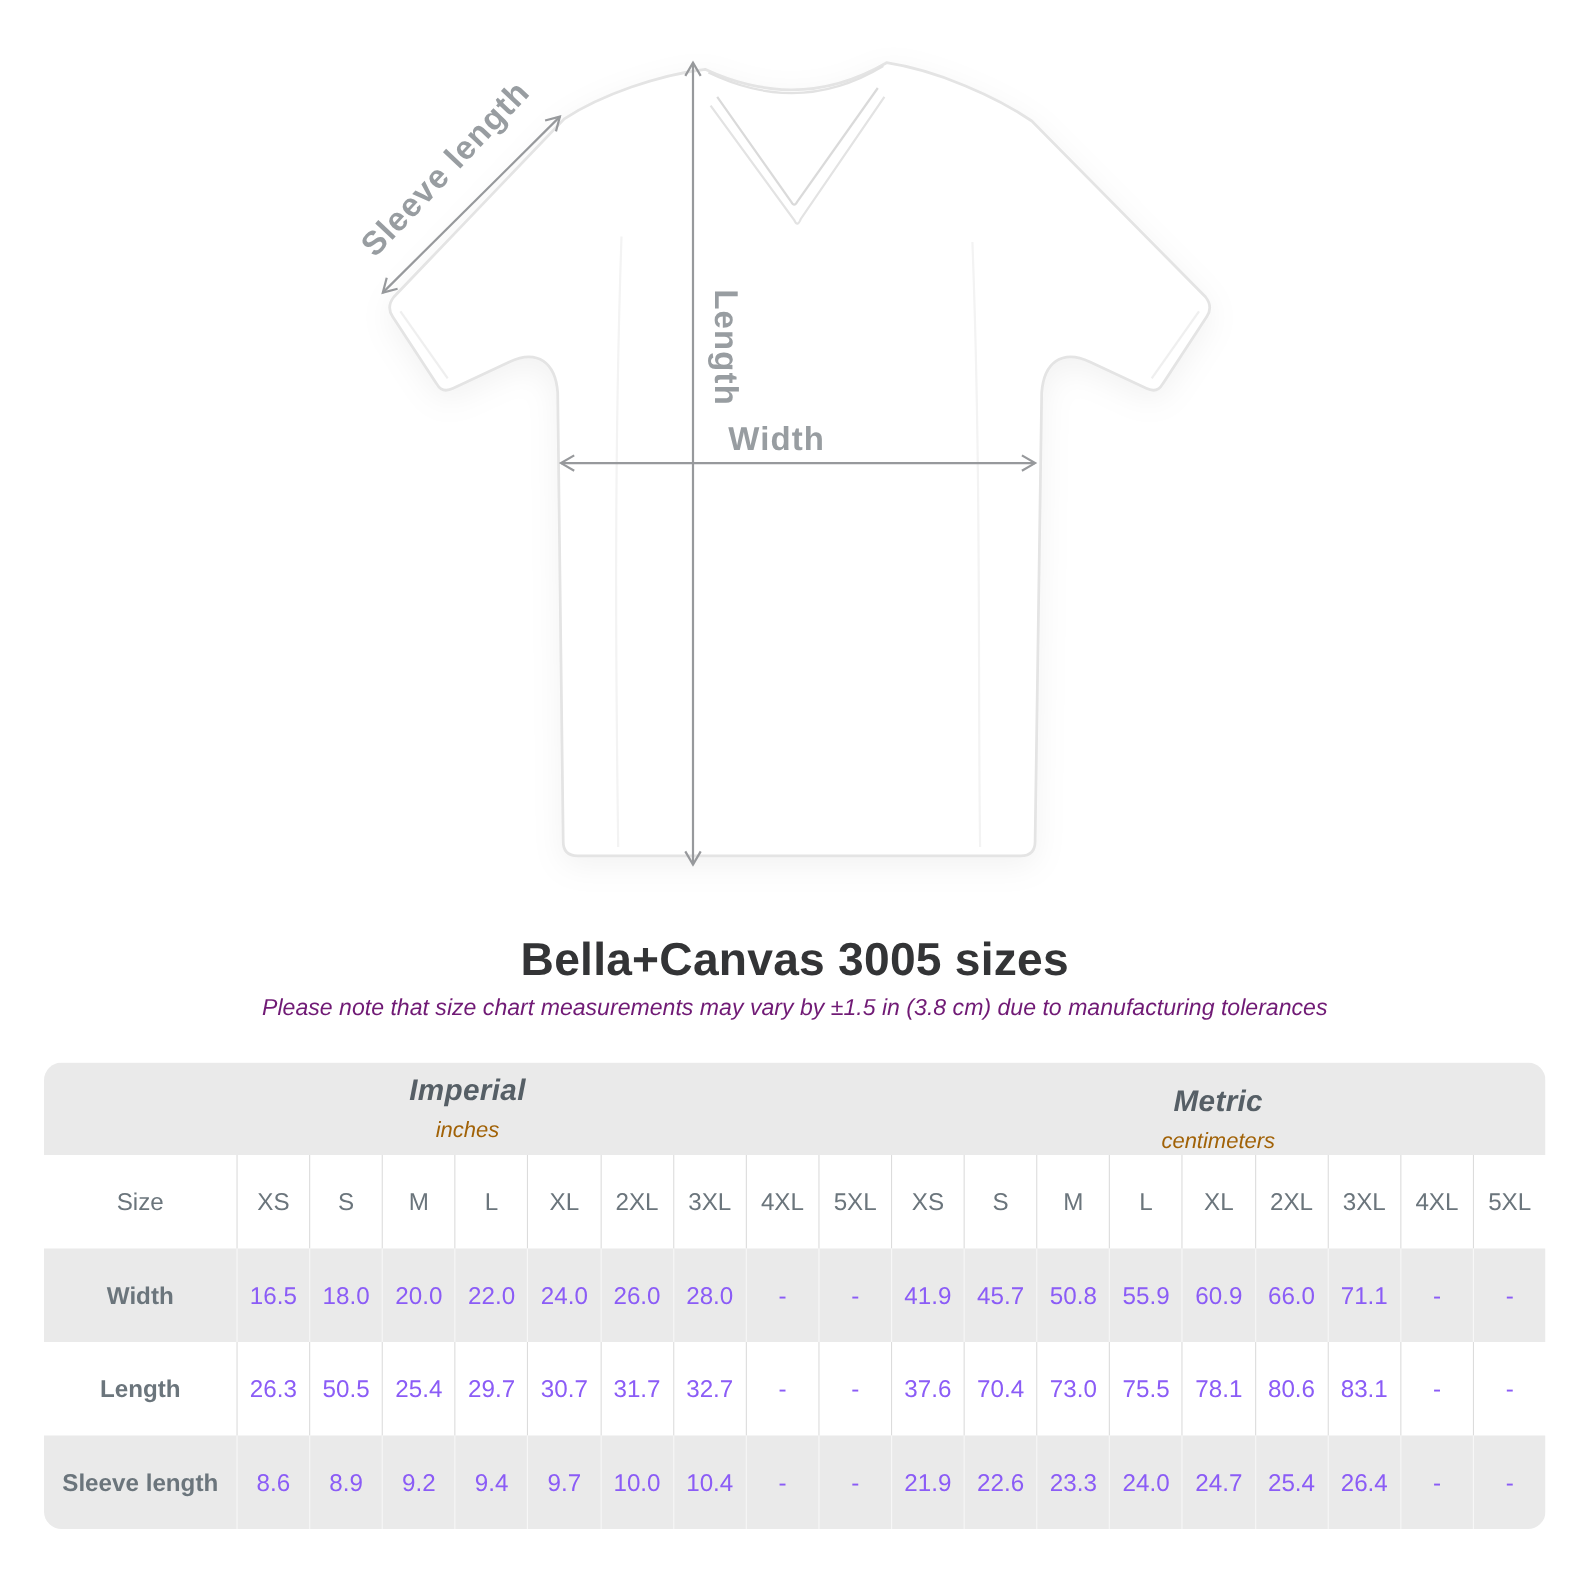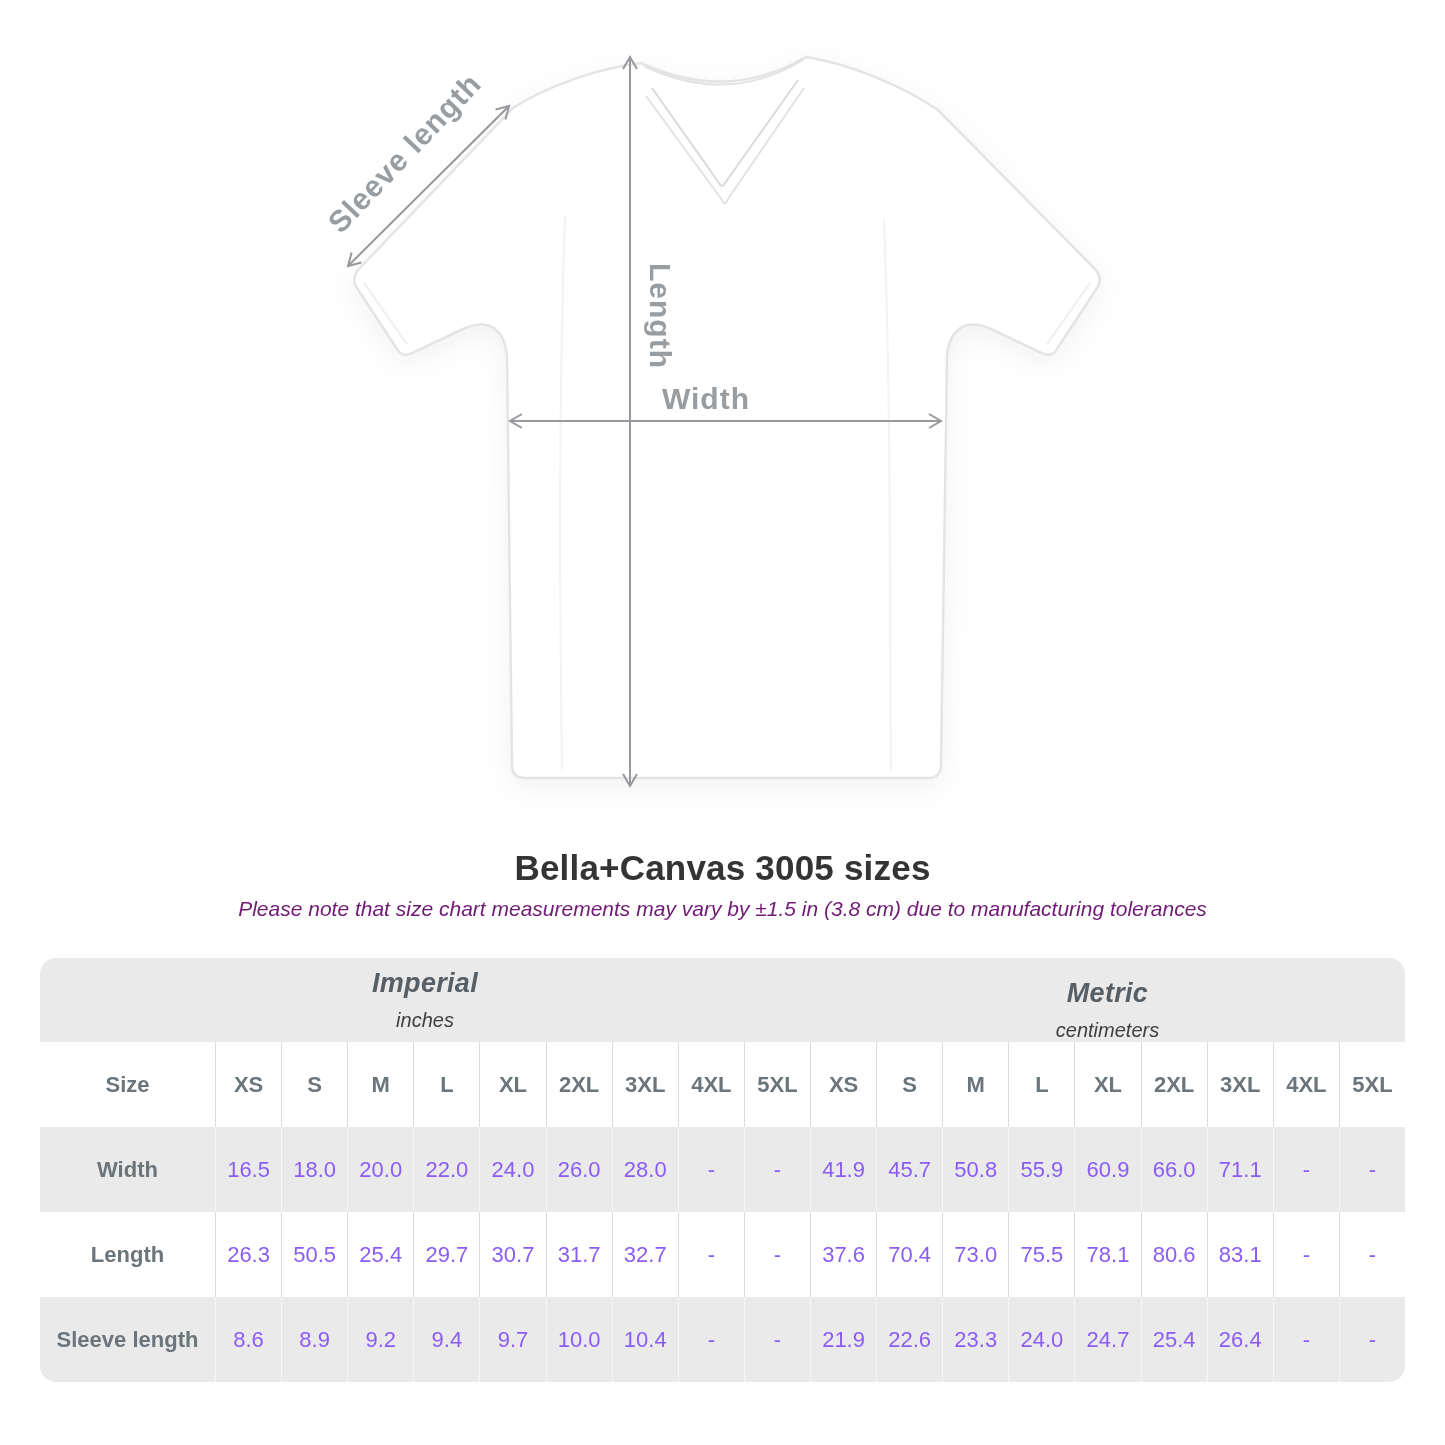--- a/index.html
+++ b/index.html
@@ -7,40 +7,40 @@
               font-family:"Liberation Sans", sans-serif; }
 
   
   .diagram { position:relative; width:1445px; height:830px; }
   .diagram svg { position:absolute; left:0; top:0; }
   .shirt-body { filter: drop-shadow(0 8px 14px rgba(0,0,0,0.05)); }
   .svg-label { font-family:"Liberation Sans", sans-serif; font-weight:bold; font-size:30px; fill:#989da1; letter-spacing:1px; }
 
   
   .heading { text-align:center; }
-  .page-title { margin-top:18px; font-size:35px; font-weight:bold; color:#333436; letter-spacing:.2px; }
+  .page-title { margin-top:18px; font-size:42px; font-weight:bold; color:#333436; letter-spacing:.2px; }
   .page-note  { margin-top:9px; font-size:21px; font-style:italic; color:#701a75; }
 
   
   .size-table { margin:37px 40px 0 40px; width:1365px; border-radius:16px; overflow:hidden; }
   .trow { display:grid; grid-template-columns:175px repeat(18, 1fr); }
   .trow.band  { height:84px; }
   .trow.hrow  { height:85px; }
   .trow.drow  { height:85px; }
   .gray  { background:#eaeaea; }
   .white { background:#ffffff; }
   .cell { display:flex; align-items:center; justify-content:center; }
   .sep  { border-left:1px solid #dcdcdc; }
   .gray .sep { border-left-color:#f7f7f7; }
   .band-cell { display:flex; flex-direction:column; align-items:center; justify-content:center; gap:10px; }
   .band-left  { grid-column:1 / span 10; }
   .band-right { grid-column:11 / span 9;justify-content:flex-end; }
   .band-title { font-size:27px; font-weight:bold; font-style:italic; color:#565f66; letter-spacing:.3px; }
-  .band-unit  { font-size:20px; font-style:italic; color:#404040; }
-  .hdr { font-size:22px; font-weight:bold; color:#6b757c; }
+  .band-unit  { font-size:20px; font-style:italic; color:#a16207; }
+  .hdr { font-size:22px; font-weight:normal; color:#6b757c; }
   .lbl { font-size:22px; font-weight:bold; color:#6b757c; }
   .val { font-size:22px; color:#8b5cf6; }
 </style>
 </head>
 <body>
 
 <div class="diagram">
   <svg width="1445" height="830" viewBox="0 0 1445 830">
     <defs>
       <marker id="ah" markerWidth="24" markerHeight="24" refX="0" refY="0" orient="auto-start-reverse" markerUnits="userSpaceOnUse" style="overflow:visible">

